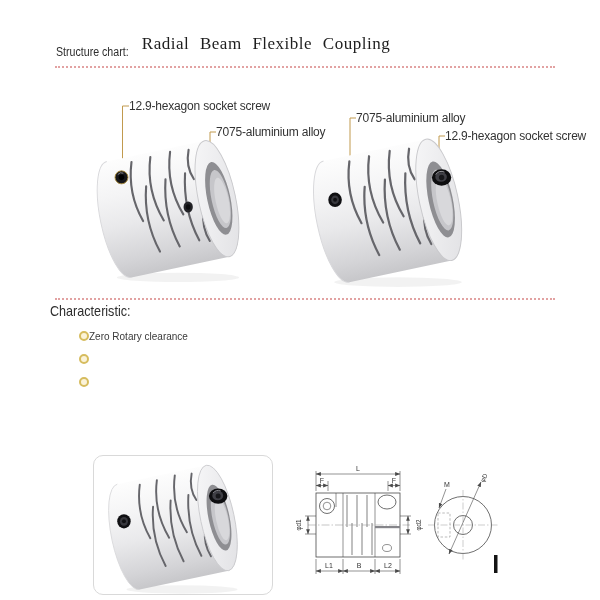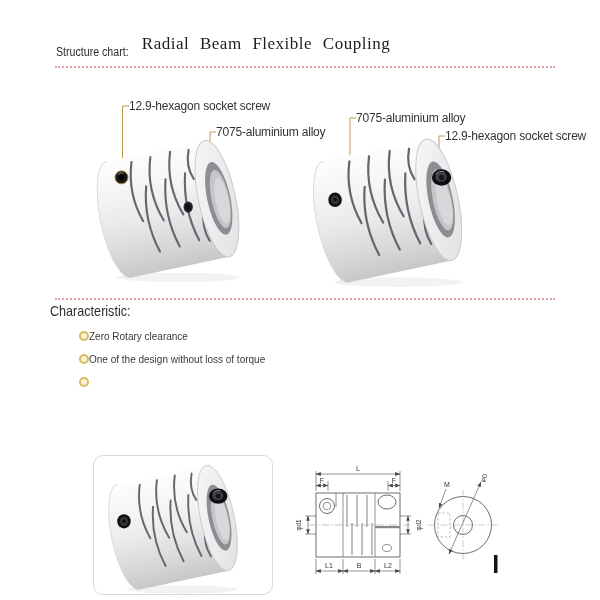--- a/index.html
+++ b/index.html
@@ -127,21 +127,20 @@
   <div class="dotted dot2"></div>
   <div class="sec-heading char-heading">Characteristic:</div>
 
   <div class="char-list">
     <div class="char-item">
       <span class="bullet"></span>
       <span>Zero Rotary clearance</span>
     </div>
     <div class="char-item">
       <span class="bullet"></span>
-      <span>One of the design without loss of torque</span>
     </div>
     <div class="char-item">
       <span class="bullet"></span>
     </div>
   </div>
 
   <div class="photo-box">
     <svg style="position:absolute;left:8px;top:-2px" width="160" height="143" viewBox="0 0 190 170">
       <use href="#coupling"></use>
       <g transform="translate(138,50)">

